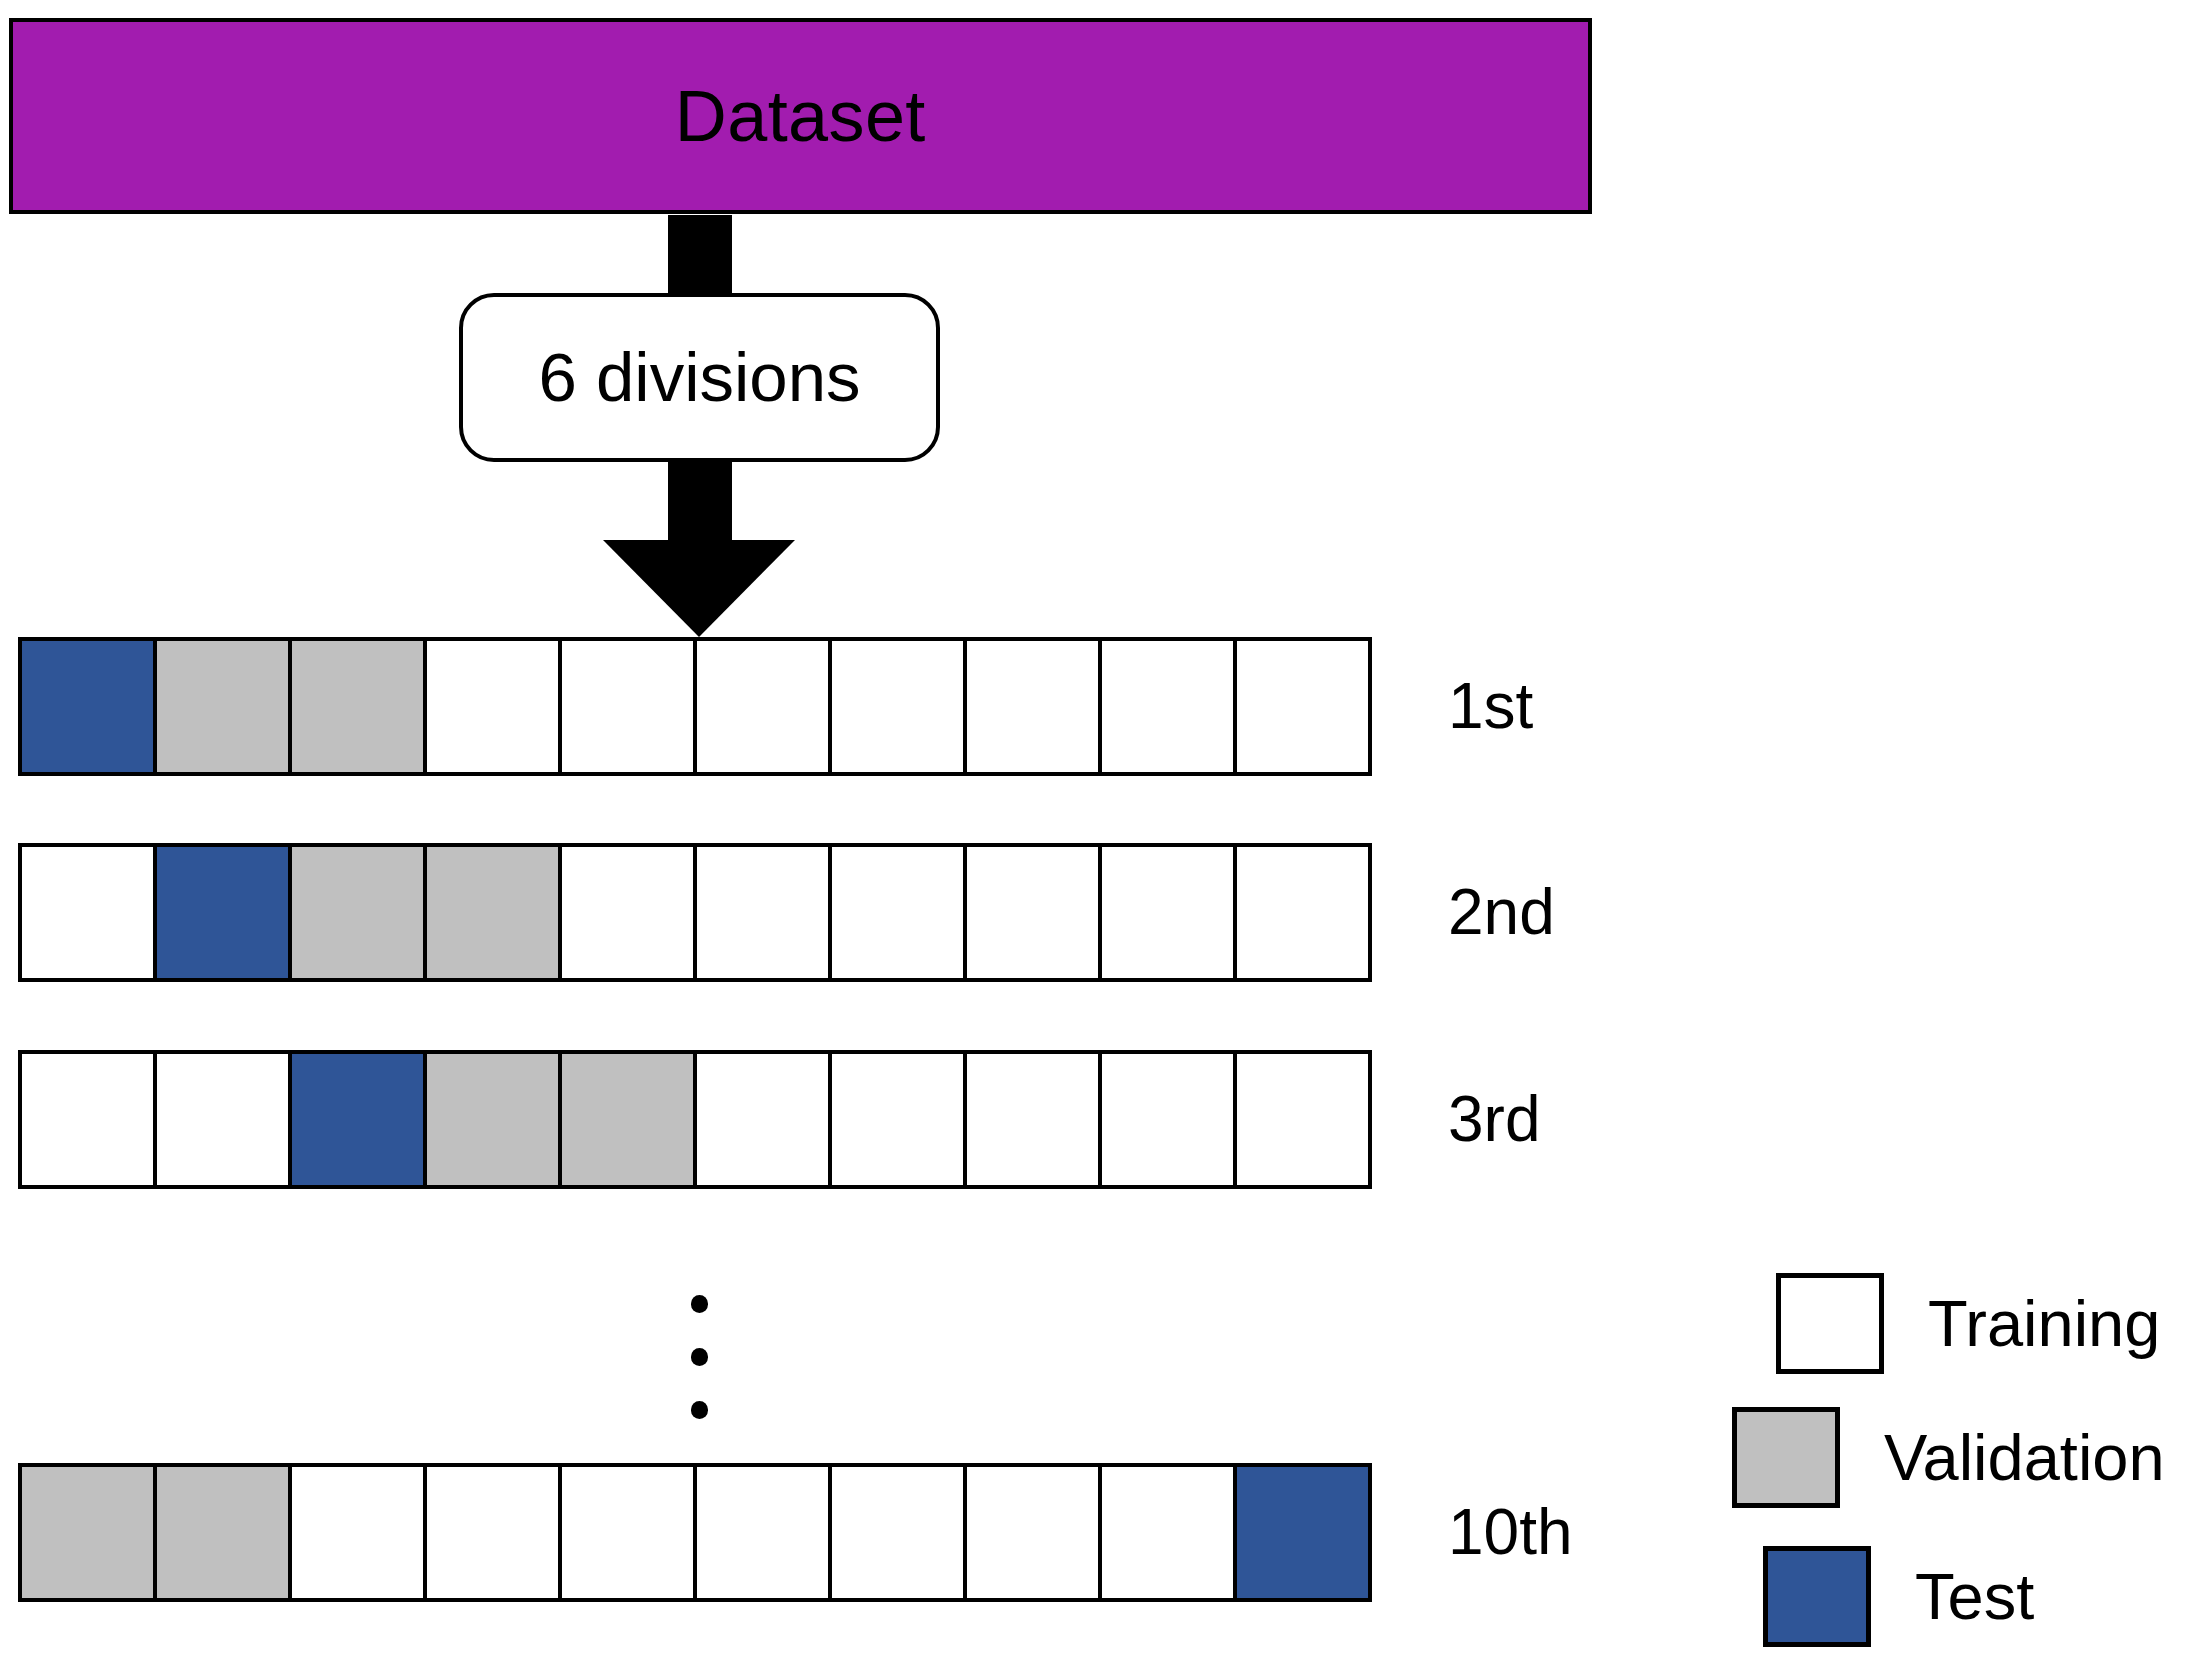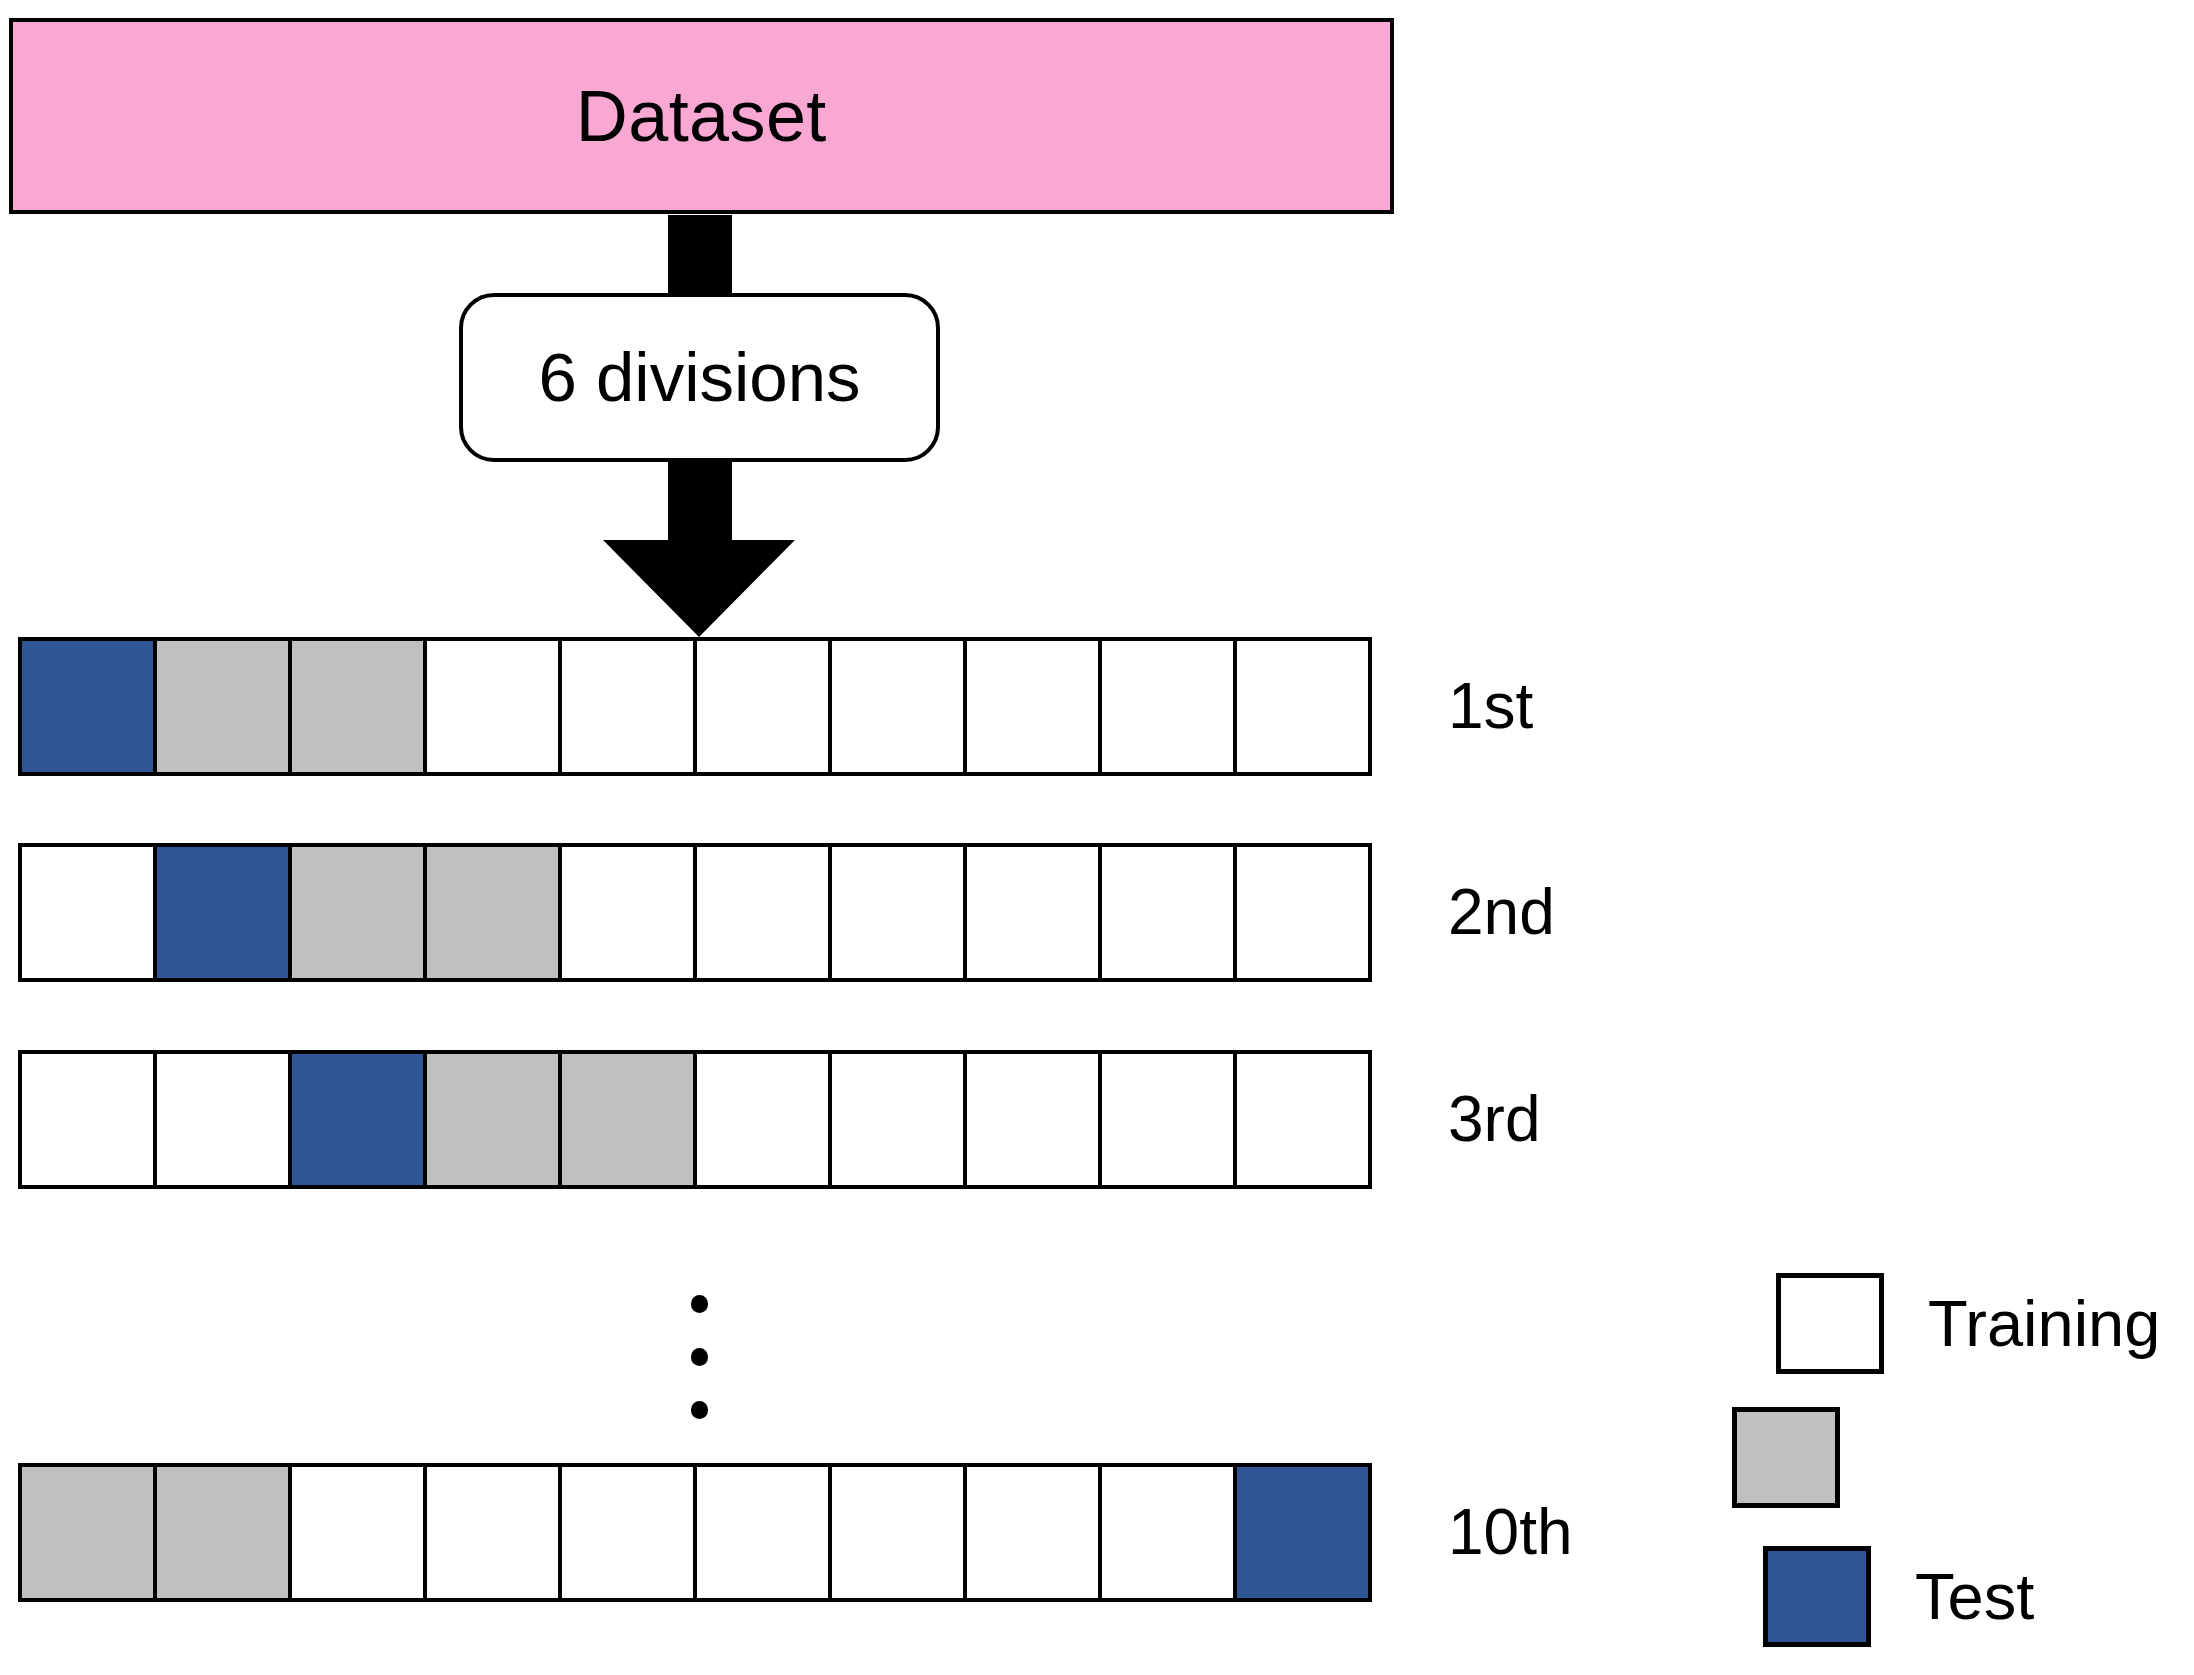--- a/index.html
+++ b/index.html
@@ -14,24 +14,24 @@
     font-family: "Liberation Sans", sans-serif;
     color: #000000;
     overflow: hidden;
   }
 
   
   #dataset-box {
     position: absolute;
     left: 8.8px;
     top: 17.6px;
-    width: 1385px;
+    width: 1583px;
     height: 196px;
     border: 4.4px solid #000000;
-    background: #f9a8d4;
+    background: #a21caf;
     box-sizing: border-box;
     display: flex;
     align-items: center;
     justify-content: center;
   }
   #dataset-box .label {
     font-size: 72px;
     line-height: 1;
     letter-spacing: 0.4px;
   }
@@ -250,19 +250,20 @@
   <span class="dot"></span>
 </div>
 
 <div id="legend">
   <div class="legend-item" id="legend-item-0">
     <span class="legend-swatch train"></span>
     <span class="legend-text">Training</span>
   </div>
   <div class="legend-item" id="legend-item-1">
     <span class="legend-swatch val"></span>
+    <span class="legend-text">Validation</span>
   </div>
   <div class="legend-item" id="legend-item-2">
     <span class="legend-swatch test"></span>
     <span class="legend-text">Test</span>
   </div>
 </div>
 
 
 </body></html>

